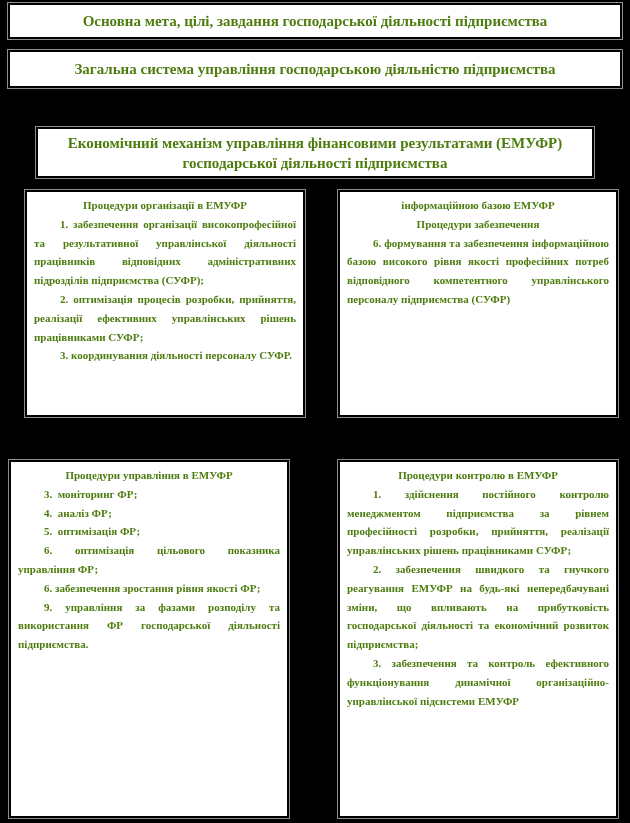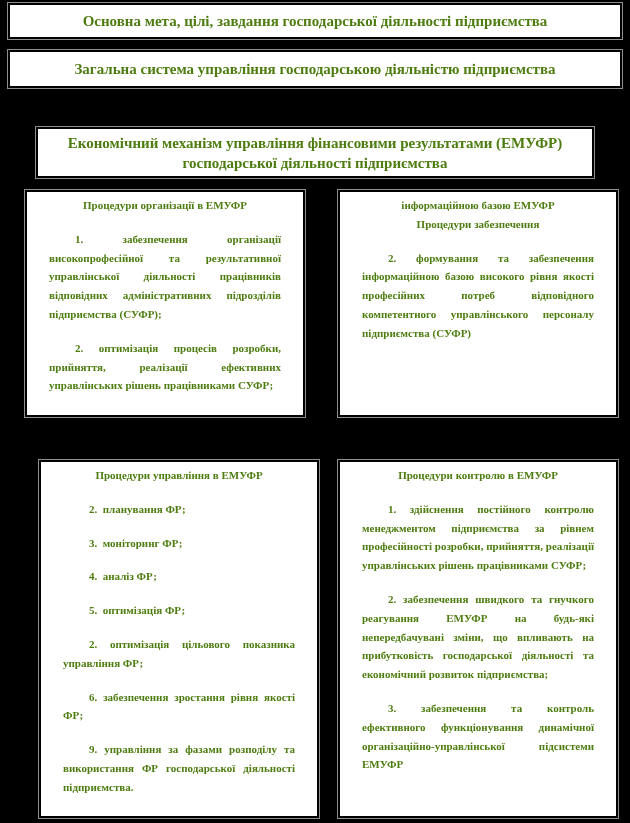--- a/index.html
+++ b/index.html
@@ -32,25 +32,25 @@
   .b1{left:8px;  top:3px;   width:614px; height:36px;}
   .b2{left:8px;  top:50px;  width:614px; height:38px;}
   .b3{left:36px; top:127px; width:558px; height:51px;}
   .quad{
     padding:4px 7px 2px 7px;
     font-size:11px;
     line-height:18.8px;
   }
   .q-tl{left:25px;  top:190px; width:280px; height:227px;}
   .q-tr{left:338px; top:190px; width:280px; height:227px;}
-  .q-bl{left:39px;  top:460px; width:280px; height:358px;}
+  .q-bl{left:9px;  top:460px; width:280px; height:358px;}
   .q-br{left:338px; top:460px; width:280px; height:358px;}
   .qtitle{text-align:center;}
   .para{
-    margin:15px;
+    margin:0;
     text-align:justify;
     text-indent:26px;
   }
   .banner-line{width:100%;}
 </style>
 </head>
 <body>
 
 <div class="canvas">
 
@@ -70,30 +70,29 @@
   <div class="wbox quad q-tl">
     <div class="qtitle">Процедури організації в ЕМУФР</div>
     <p class="para">1. забезпечення організації високопрофесійної та результативної управлінської діяльності працівників відповідних адміністративних підрозділів підприємства (СУФР);</p>
     <p class="para">2. оптимізація процесів розробки, прийняття, реалізації ефективних управлінських рішень працівниками СУФР;</p>
     <p class="para">3. координування діяльності персоналу СУФР.</p>
   </div>
 
   <div class="wbox quad q-tr">
     <div class="qtitle">інформаційною базою ЕМУФР</div>
     <div class="qtitle">Процедури забезпечення</div>
-    <p class="para">2. формування та забезпечення інформаційною базою високого рівня якості професійних потреб відповідного компетентного управлінського персоналу підприємства (СУФР)</p>
+    <p class="para">6. формування та забезпечення інформаційною базою високого рівня якості професійних потреб відповідного компетентного управлінського персоналу підприємства (СУФР)</p>
   </div>
 
   <div class="wbox quad q-bl">
     <div class="qtitle">Процедури управління в ЕМУФР</div>
-    <p class="para">2.&nbsp;&nbsp;планування ФР;</p>
     <p class="para">3.&nbsp;&nbsp;моніторинг ФР;</p>
     <p class="para">4.&nbsp;&nbsp;аналіз ФР;</p>
     <p class="para">5.&nbsp;&nbsp;оптимізація ФР;</p>
-    <p class="para">2. оптимізація цільового показника управління ФР;</p>
+    <p class="para">6. оптимізація цільового показника управління ФР;</p>
     <p class="para">6. забезпечення зростання рівня якості ФР;</p>
     <p class="para">9. управління за фазами розподілу та використання ФР господарської діяльності підприємства.</p>
   </div>
 
   <div class="wbox quad q-br">
     <div class="qtitle">Процедури контролю в ЕМУФР</div>
     <p class="para">1. здійснення постійного контролю менеджментом підприємства за рівнем професійності розробки, прийняття, реалізації управлінських рішень працівниками СУФР;</p>
     <p class="para">2. забезпечення швидкого та гнучкого реагування ЕМУФР на будь-які непередбачувані зміни, що впливають на прибутковість господарської діяльності та економічний розвиток підприємства;</p>
     <p class="para">3. забезпечення та контроль ефективного функціонування динамічної організаційно-управлінської підсистеми ЕМУФР</p>
   </div>

